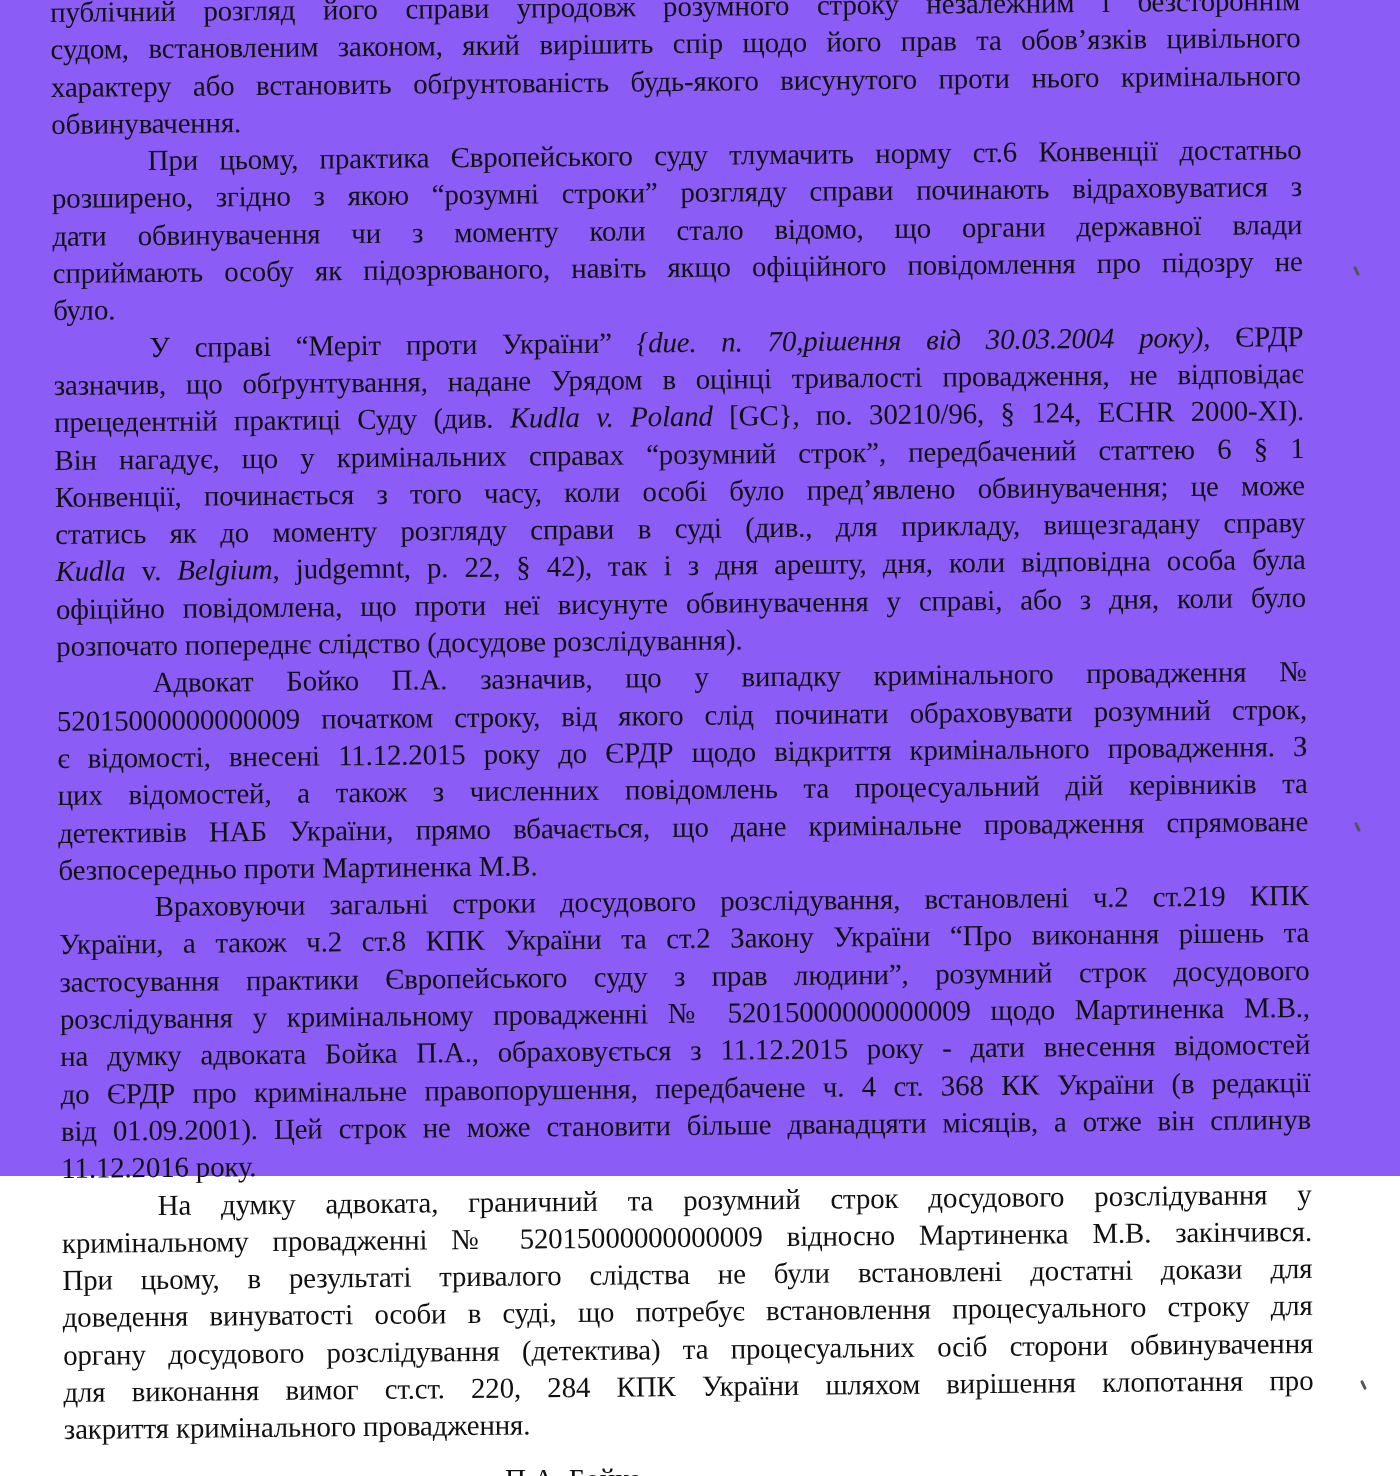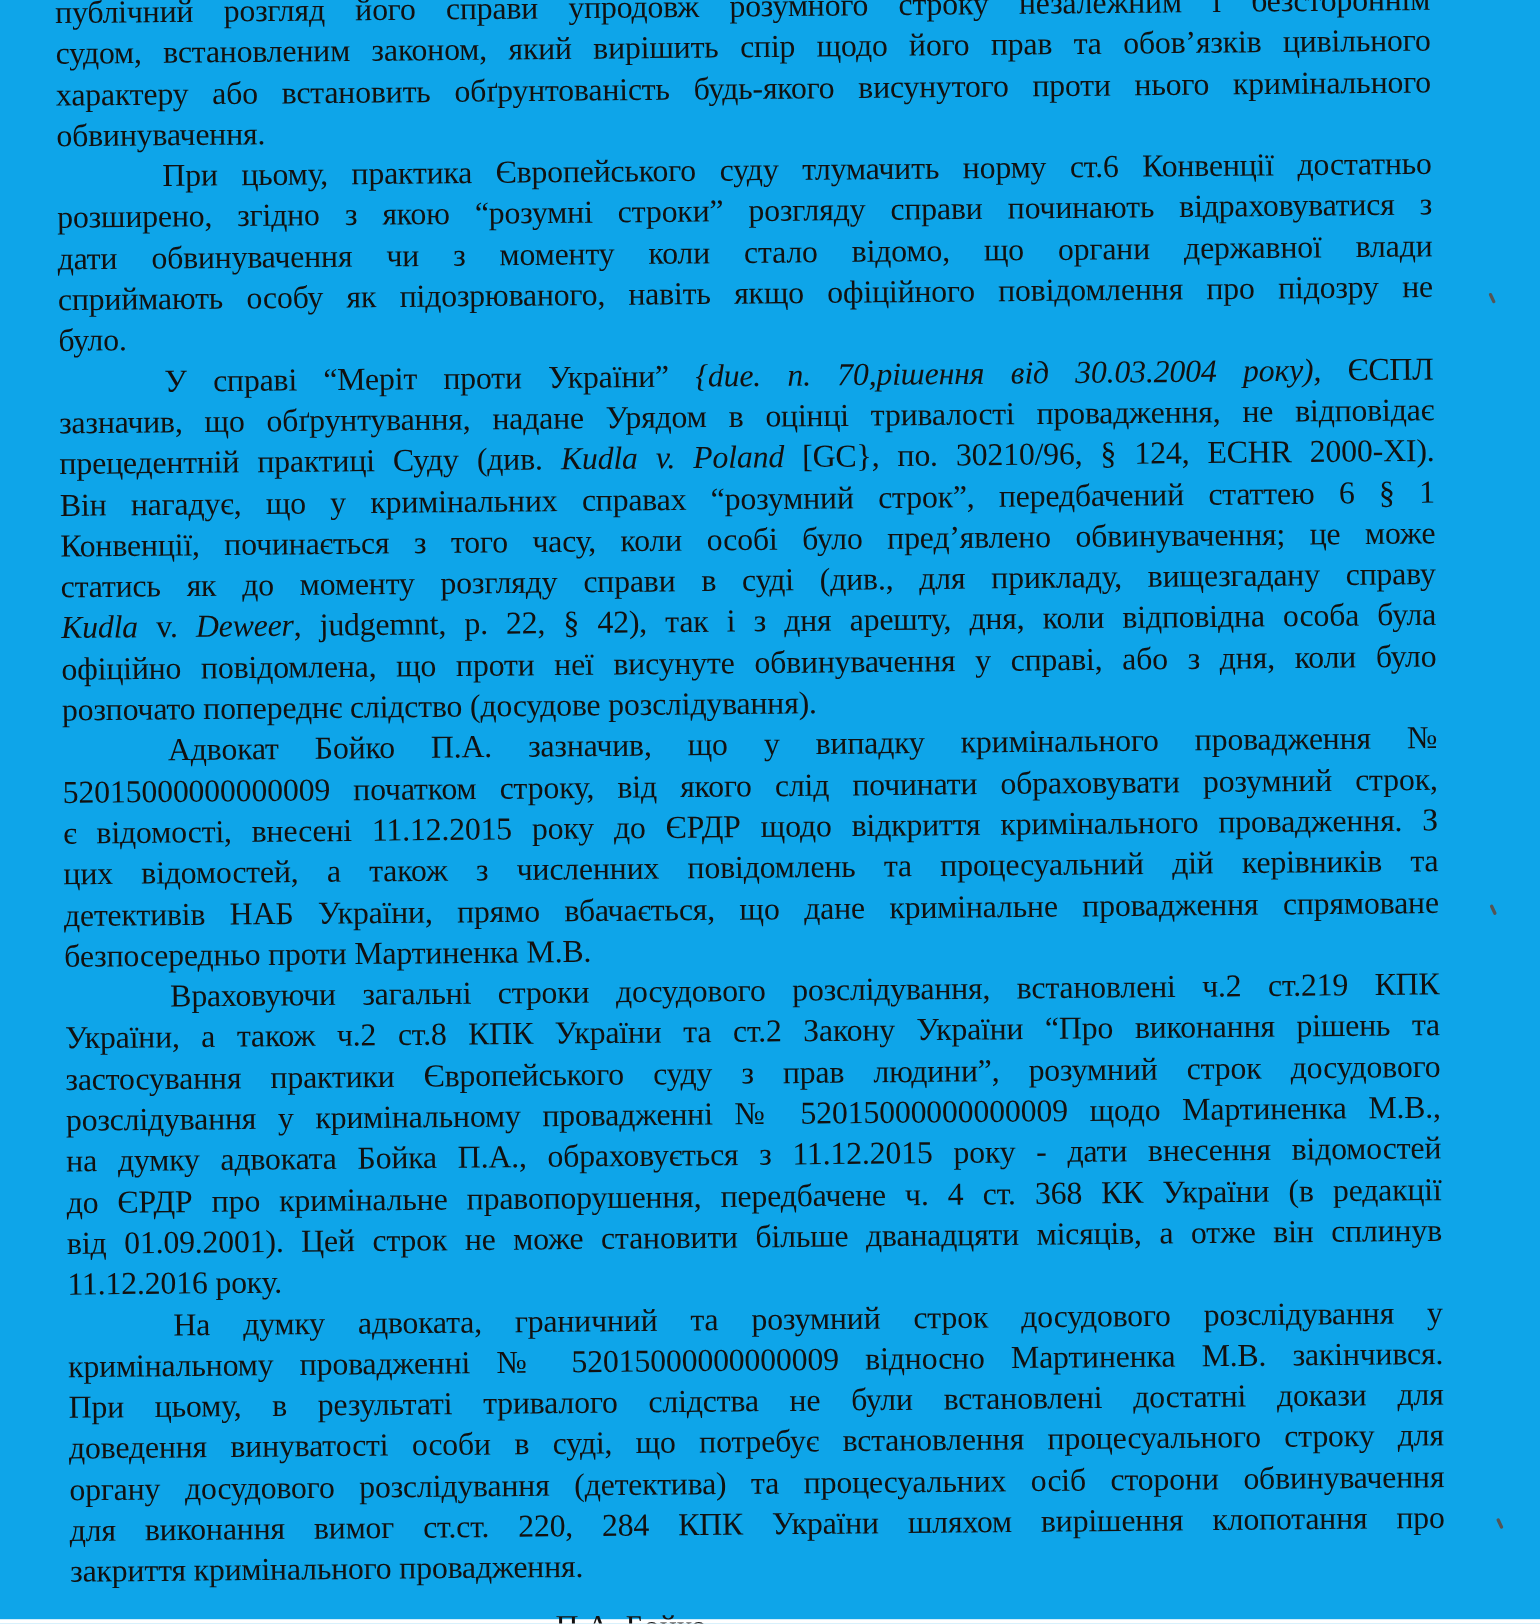--- a/index.html
+++ b/index.html
@@ -13,22 +13,22 @@
       overflow: hidden;
       position: relative;
       font-family: "Liberation Serif", "DejaVu Serif", serif;
       color: #111111;
     }
     .page {
       position: absolute;
       left: 0;
       top: 0;
       width: 1400px;
-      height: 1472px;
-      background: #0ea5e9;
+      height: 1176px;
+      background: #8b5cf6;
       text-decoration: underline;
     }
     .doc {
       position: absolute;
       left: 50px;
       top: -6px;
       width: 1250px;
       transform: rotate(-0.55deg);
       transform-origin: 0 0;
     }
@@ -83,27 +83,27 @@
 
     <div>
       <span class="line indent">При цьому, практика Європейського суду тлумачить норму ст.6 Конвенції достатньо</span>
       <span class="line">розширено, згідно з якою “розумні строки” розгляду справи починають відраховуватися з</span>
       <span class="line">дати обвинувачення чи з моменту коли стало відомо, що органи державної влади</span>
       <span class="line">сприймають особу як підозрюваного, навіть якщо офіційного повідомлення про підозру не</span>
       <span class="line last">було.</span>
     </div>
 
     <div>
-      <span class="line indent"><span>У справі “Меріт проти України” </span><span class="it">{due. п. 70,рішення від 30.03.2004 року),</span><span> ЄСПЛ</span></span>
+      <span class="line indent"><span>У справі “Меріт проти України” </span><span class="it">{due. п. 70,рішення від 30.03.2004 року),</span><span> ЄРДР</span></span>
       <span class="line">зазначив, що обґрунтування, надане Урядом в оцінці тривалості провадження, не відповідає</span>
       <span class="line"><span>прецедентній практиці Суду (див. </span><span class="it">Kudla v. Poland</span><span> [GC}, по. 30210/96, § 124, ECHR 2000-XI).</span></span>
       <span class="line">Він нагадує, що у кримінальних справах “розумний строк”, передбачений статтею 6 § 1</span>
       <span class="line">Конвенції, починається з того часу, коли особі було пред’явлено обвинувачення; це може</span>
       <span class="line">статись як до моменту розгляду справи в суді (див., для прикладу, вищезгадану справу</span>
-      <span class="line"><span class="it">Kudla</span><span> v. </span><span class="it">Deweer</span><span>, judgemnt, p. 22, § 42), так і з дня арешту, дня, коли відповідна особа була</span></span>
+      <span class="line"><span class="it">Kudla</span><span> v. </span><span class="it">Belgium</span><span>, judgemnt, p. 22, § 42), так і з дня арешту, дня, коли відповідна особа була</span></span>
       <span class="line">офіційно повідомлена, що проти неї висунуте обвинувачення у справі, або з дня, коли було</span>
       <span class="line last">розпочато попереднє слідство (досудове розслідування).</span>
     </div>
 
     <div>
       <span class="line indent">Адвокат Бойко П.А. зазначив, що у випадку кримінального провадження №</span>
       <span class="line">52015000000000009 початком строку, від якого слід починати обраховувати розумний строк,</span>
       <span class="line">є відомості, внесені 11.12.2015 року до ЄРДР щодо відкриття кримінального провадження. З</span>
       <span class="line">цих відомостей, а також з численних повідомлень та процесуальний дій керівників та</span>
       <span class="line">детективів НАБ України, прямо вбачається, що дане кримінальне провадження спрямоване</span>

